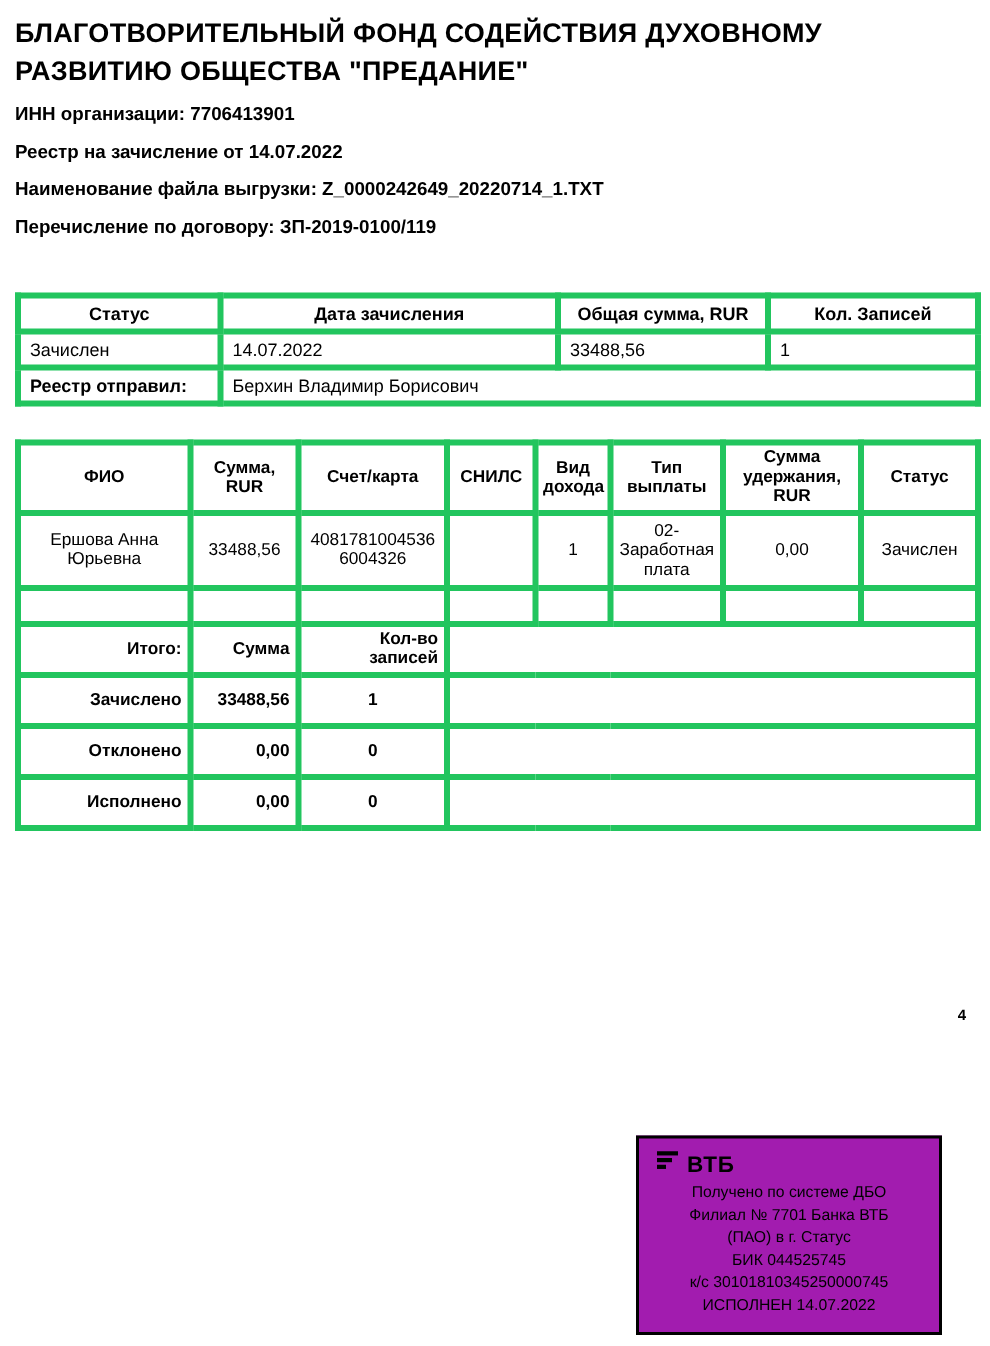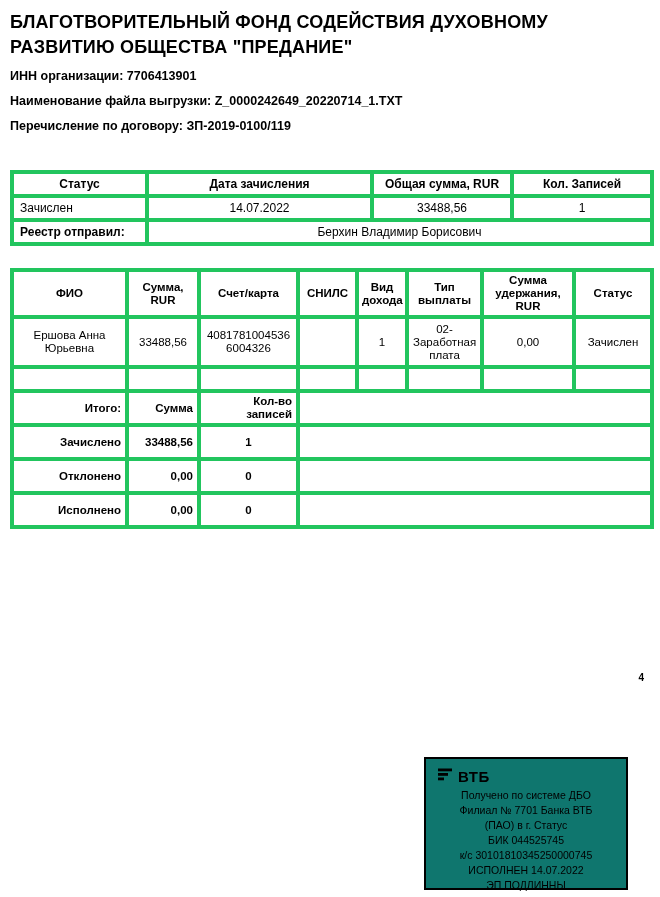--- a/index.html
+++ b/index.html
@@ -33,21 +33,21 @@
   td, th {
     border: 4px solid #22c55e;
     vertical-align: middle;
     padding: 3px 6px;
     overflow: hidden;
   }
 
   
   .summary-table { margin-top: 37px; font-size: 12px; }
   .summary-table th { font-weight: bold; text-align: center; height: 24px; }
-  .summary-table td { text-align: center; height: 22px; }
+  .summary-table td { height: 22px; }
   .summary-table .left  { text-align: left; }
   .summary-table .bold  { font-weight: bold; }
 
   
   .detail-table { margin-top: 22px; font-size: 11.5px; }
   .detail-table th {
     font-weight: bold; text-align: center;
     padding: 2px 3px; line-height: 13px;
   }
   .detail-table td { text-align: center; padding: 2px 4px; line-height: 13px; }
@@ -59,21 +59,21 @@
   .detail-table tr.trow   { height: 34px; }
   .detail-table .tleft { text-align: right; }
   .detail-table .tbold { font-weight: bold; }
 
   
   .stamp {
     position: absolute;
     left: 424px; top: 757px;
     width: 204px; height: 133px;
     border: 2px solid #000;
-    background: #0f766e;
+    background: #a21caf;
   }
   .stamp-logo {
     display: flex; align-items: center; gap: 4px;
     padding: 8px 0 3px 12px;
   }
   .stamp-logo .bank-name { font-size: 15px; font-weight: bold; letter-spacing: 0.5px; }
   .stamp-text {
     text-align: center;
     font-size: 10.5px;
     line-height: 15px;
@@ -87,20 +87,21 @@
     font-weight: bold;
   }
 </style>
 </head>
 <body>
 
 <div class="page">
 
   <div class="doc-title">БЛАГОТВОРИТЕЛЬНЫЙ ФОНД СОДЕЙСТВИЯ ДУХОВНОМУ РАЗВИТИЮ ОБЩЕСТВА "ПРЕДАНИЕ"</div>
   <div class="doc-line">ИНН организации: 7706413901</div>
+  <div class="doc-line">Реестр на зачисление от 14.07.2022</div>
   <div class="doc-line">Наименование файла выгрузки: Z_0000242649_20220714_1.TXT</div>
   <div class="doc-line">Перечисление по договору: ЗП-2019-0100/119</div>
 
   <table class="summary-table">
     <colgroup>
       <col style="width:135px">
         <col style="width:225px">
         <col style="width:140px">
         <col style="width:140px">
     </colgroup>
@@ -204,19 +205,18 @@
       </span>
       <span class="bank-name">ВТБ</span>
     </div>
     <div class="stamp-text">
       <div>Получено по системе ДБО</div>
       <div>Филиал № 7701 Банка ВТБ</div>
       <div>(ПАО) в г. Статус</div>
       <div>БИК 044525745</div>
       <div>к/с 30101810345250000745</div>
       <div>ИСПОЛНЕН 14.07.2022</div>
-      <div>ЭП ПОДЛИННЫ</div>
     </div>
   </div>
 
   <div class="page-num">4</div>
 
 </div>
 
 </body></html>

